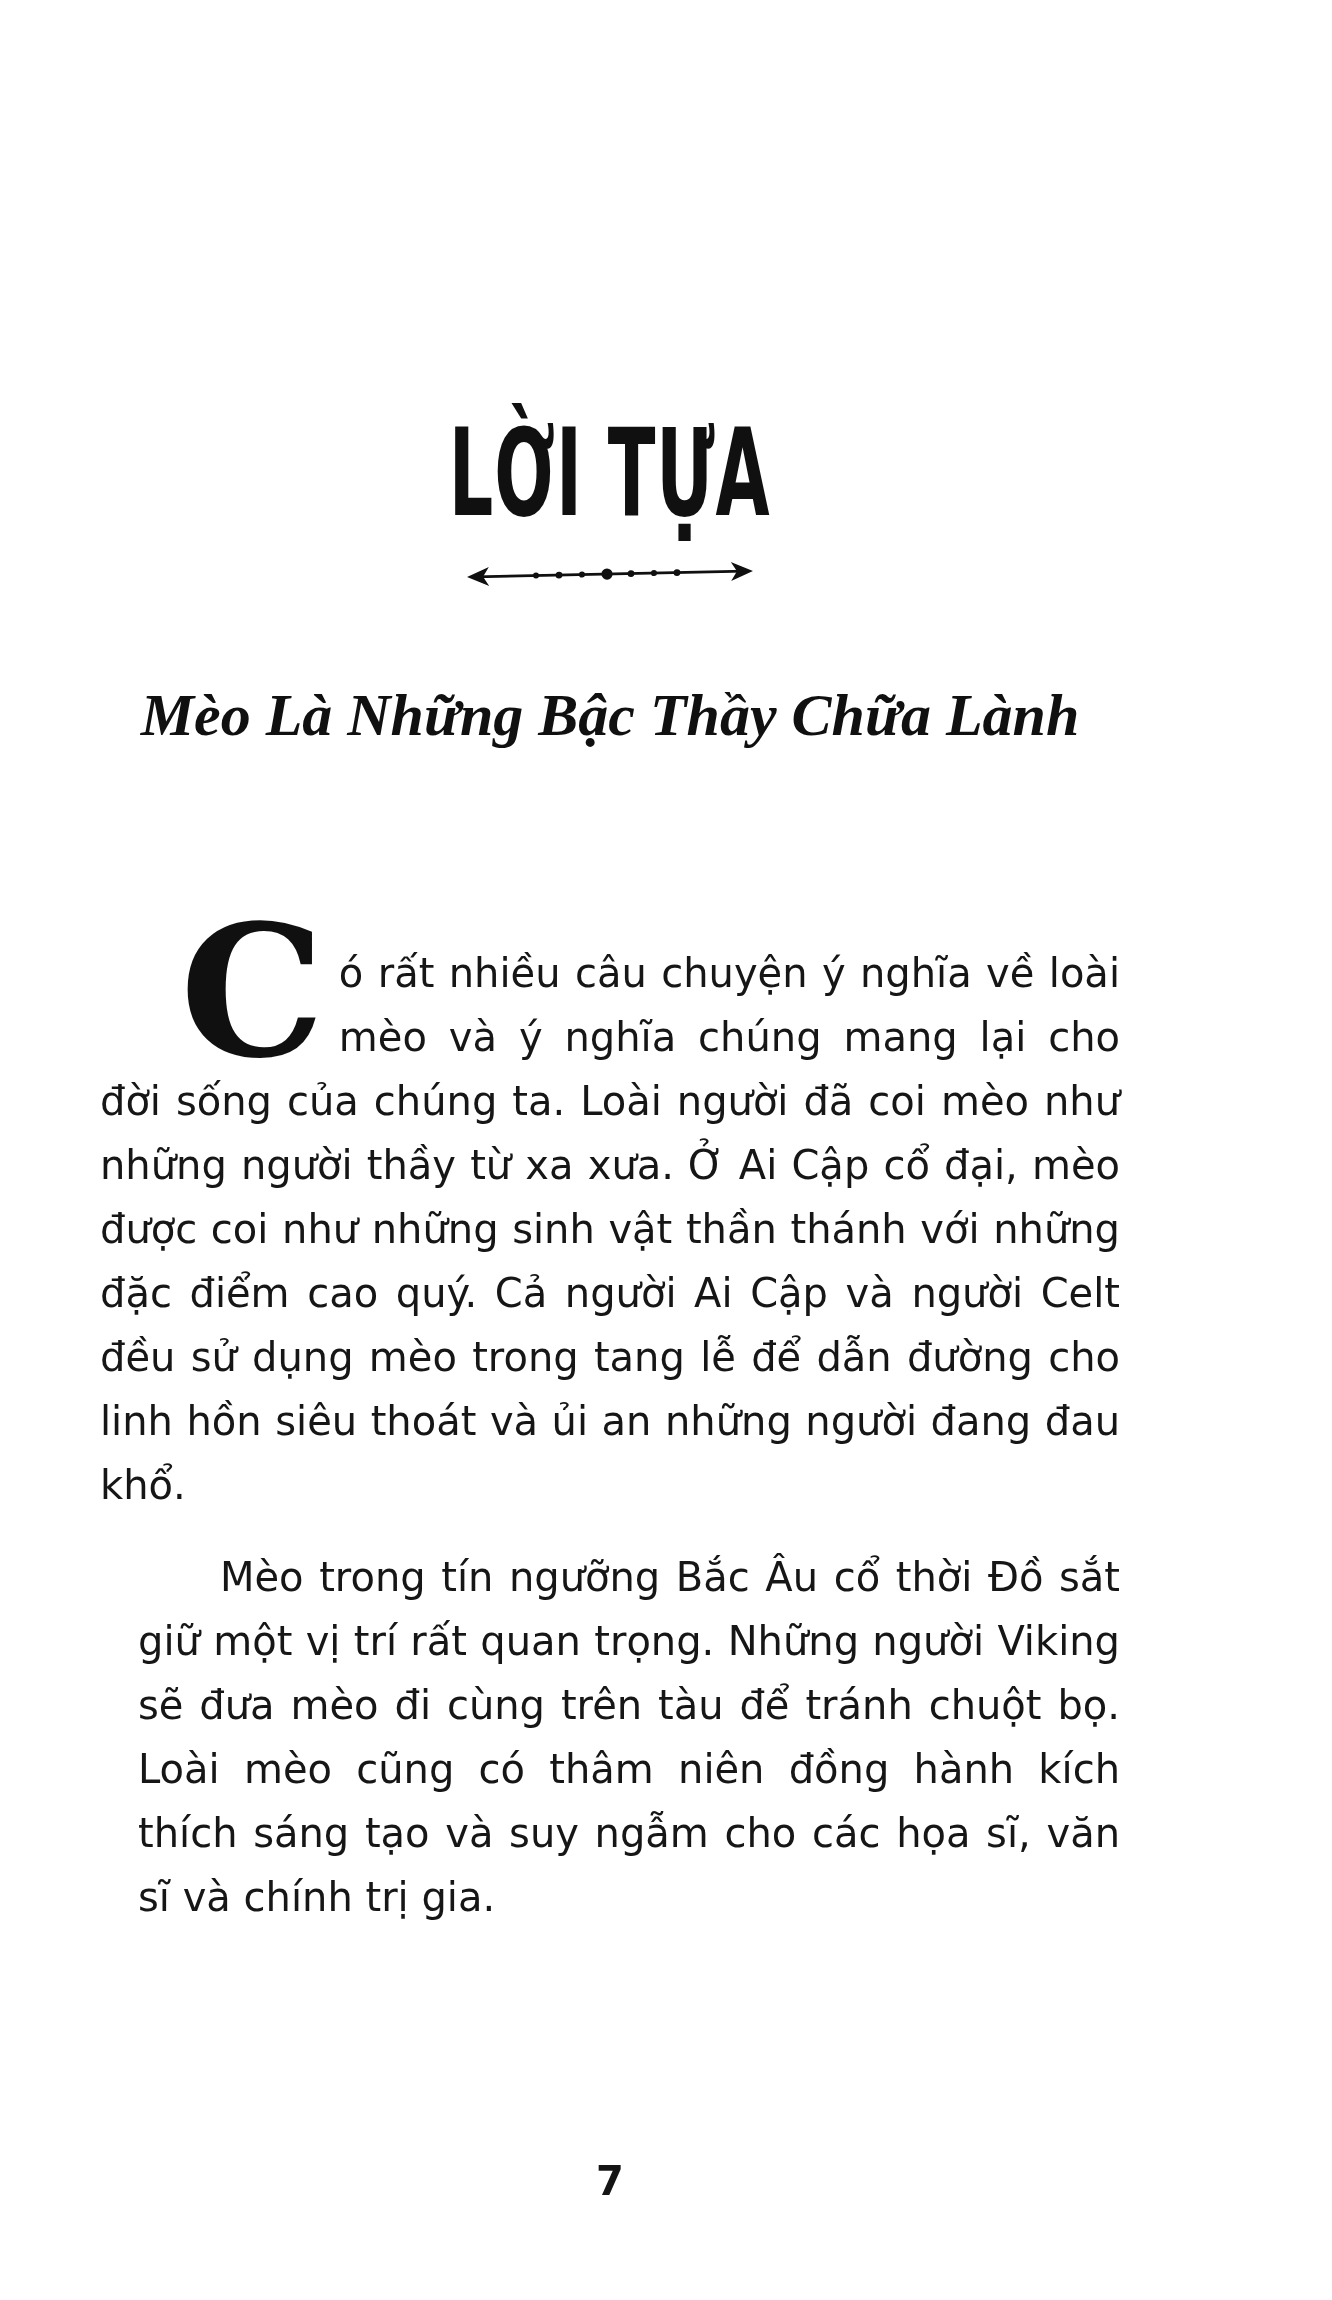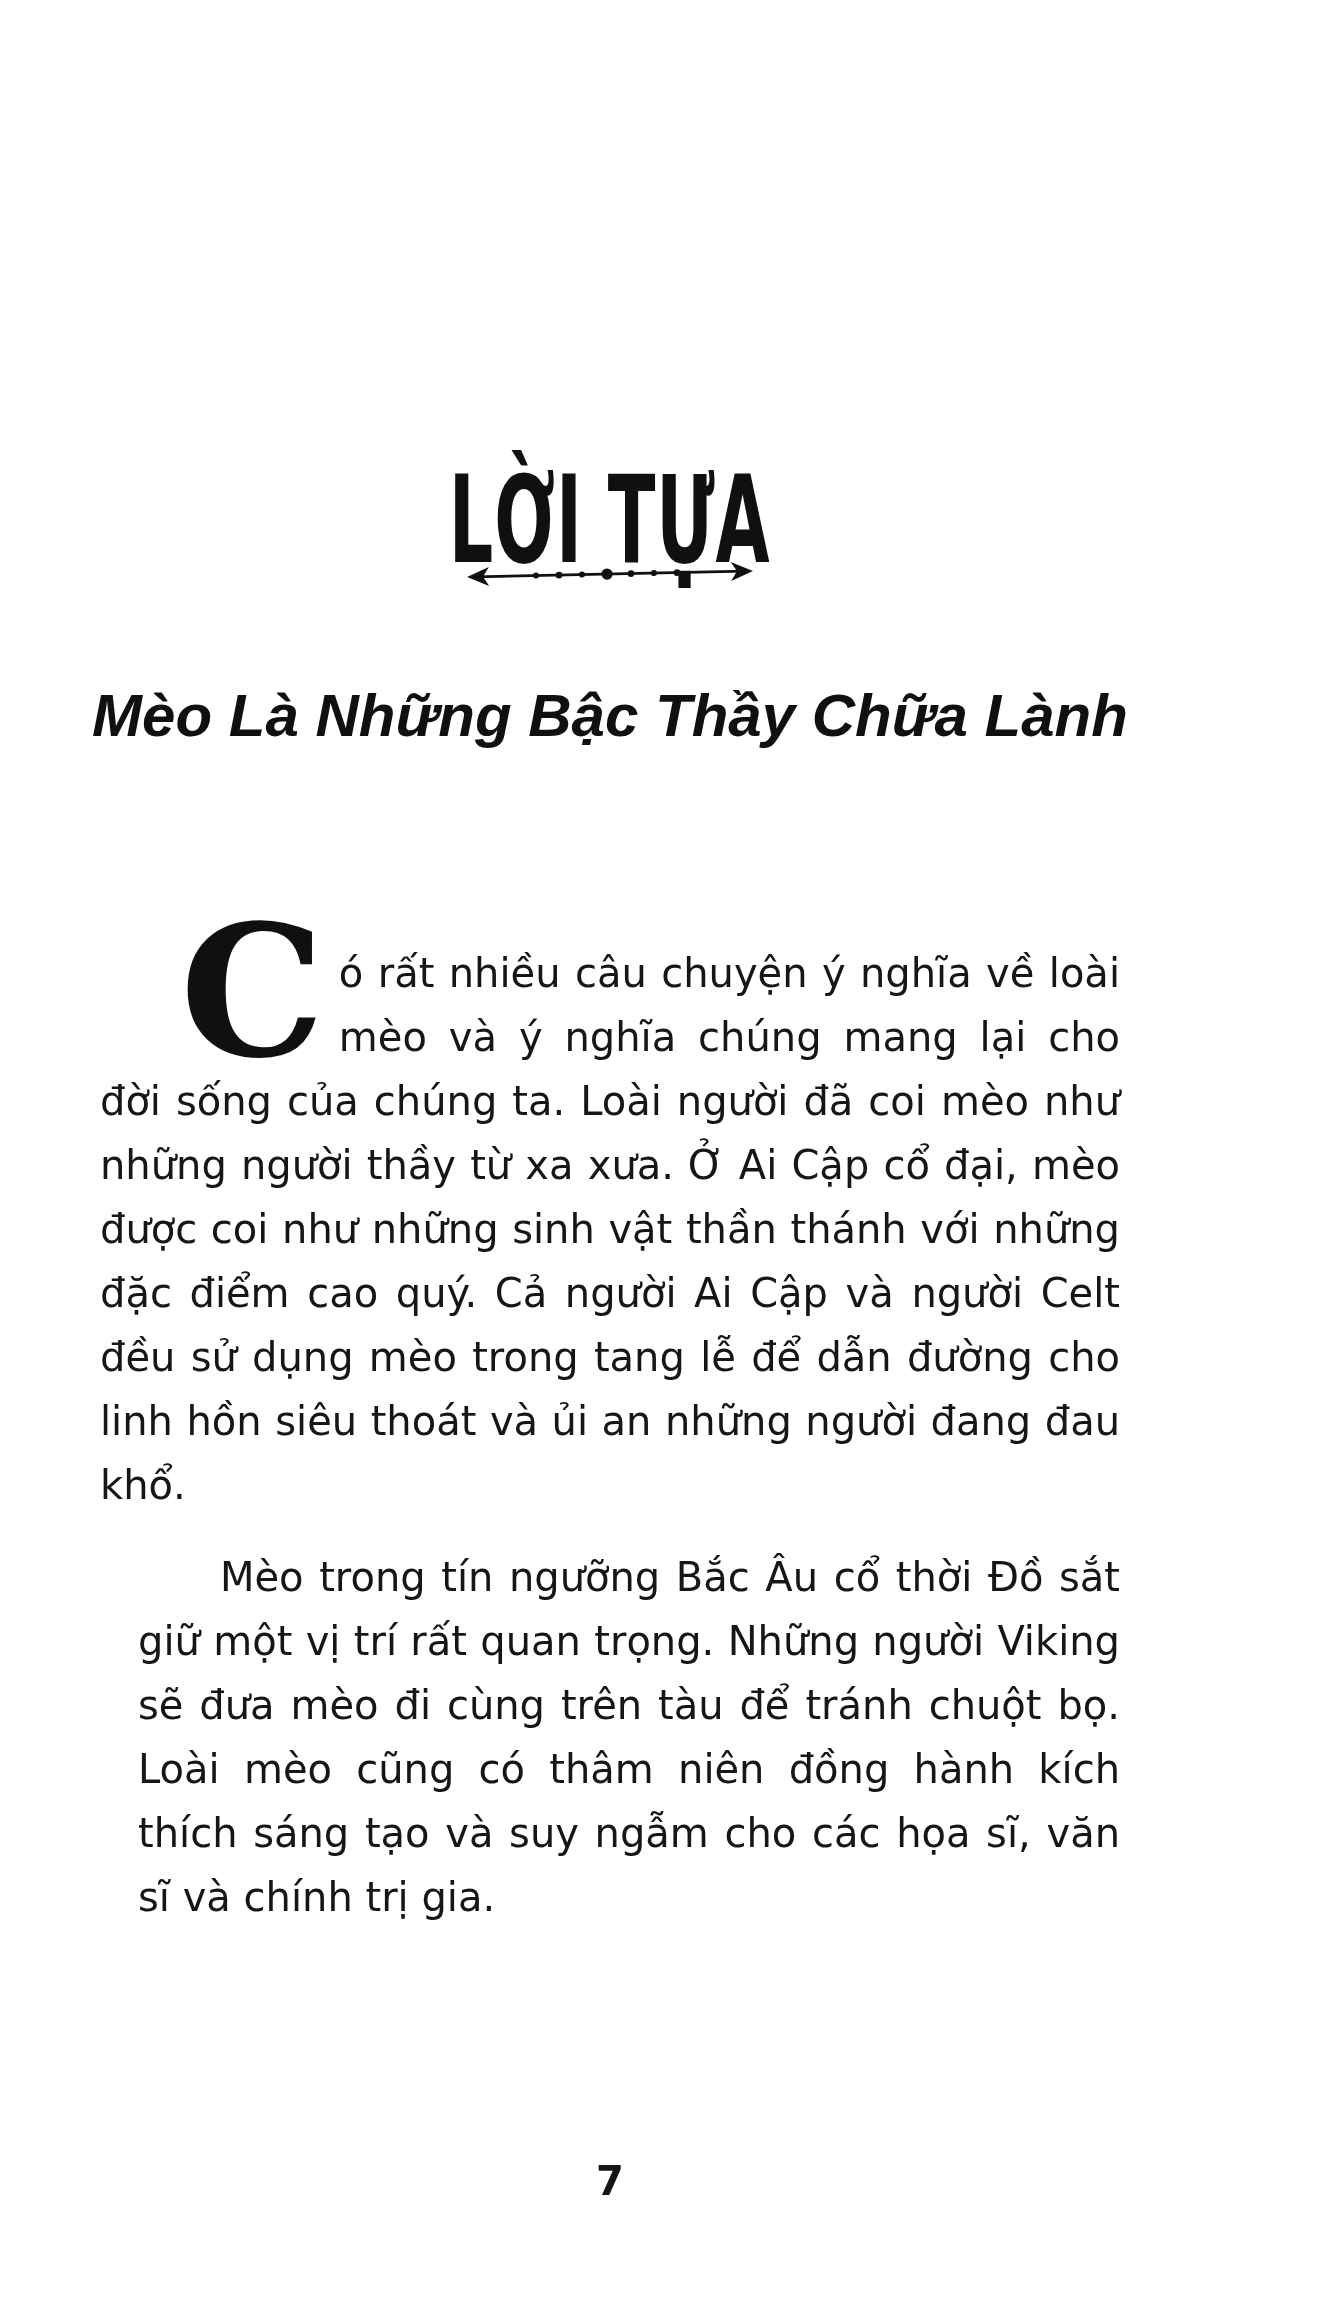--- a/index.html
+++ b/index.html
@@ -12,26 +12,26 @@
     width: 1332px;
     height: 2300px;
     background: #ffffff;
     overflow: hidden;
     font-family: "DejaVu Sans", sans-serif;
     color: #141414;
   }
   
   .title-wrap {
     position: absolute;
-    top: 404px;
+    top: 388px;
     left: 100px;
     width: 1020px;
     height: 170px;
     display: flex;
-    align-items: flex-end;
+    align-items: center;
     justify-content: center;
   }
   .title-text {
     display: inline-block;
     font-family: "DejaVu Sans", sans-serif;
     font-weight: 800;
     font-size: 92px;
     letter-spacing: 1px;
     transform: scale(0.76, 1.32);
     white-space: nowrap;
@@ -52,21 +52,21 @@
     position: absolute;
     top: 648px;
     left: 60px;
     width: 1100px;
     height: 134px;
     display: flex;
     align-items: center;
     justify-content: center;
   }
   .subtitle-text {
-    font-family: Liberation Sans, sans-serif;
+    font-family: Liberation Serif, serif;
     font-style: italic;
     font-weight: 700;
     font-size: 60px;
     white-space: nowrap;
     color: #101010;
   }
   
   .body-text {
     position: absolute;
     top: 941px;

